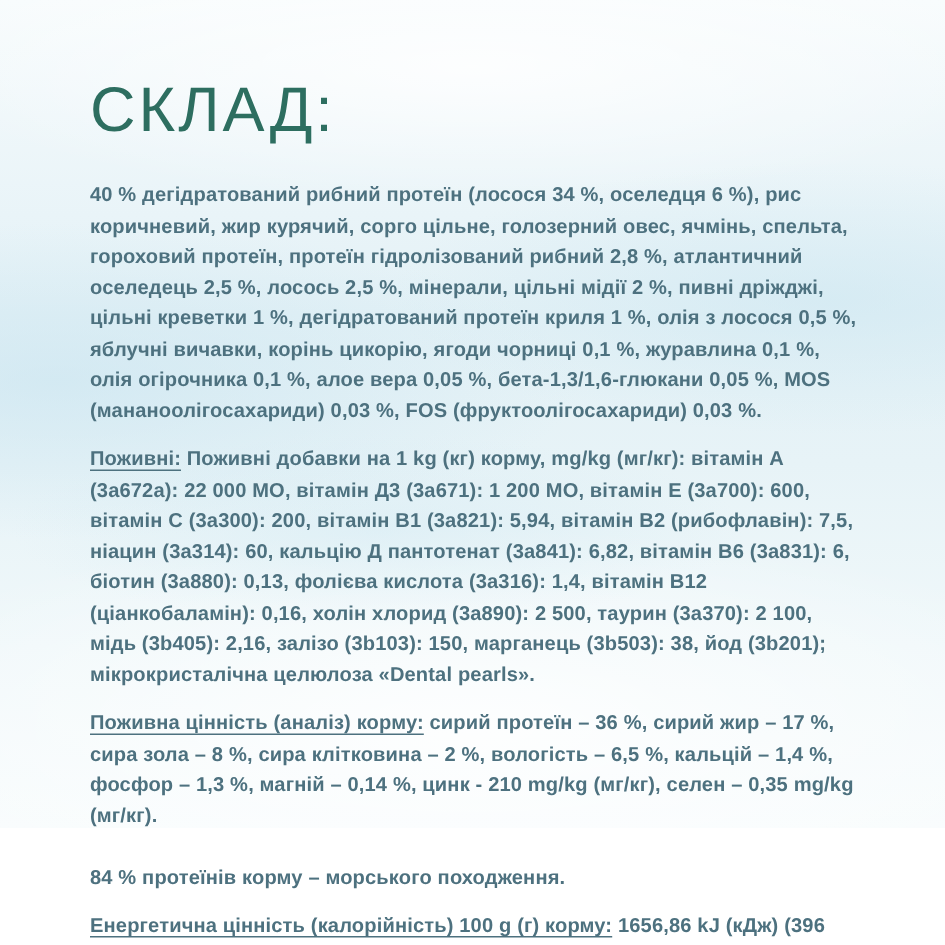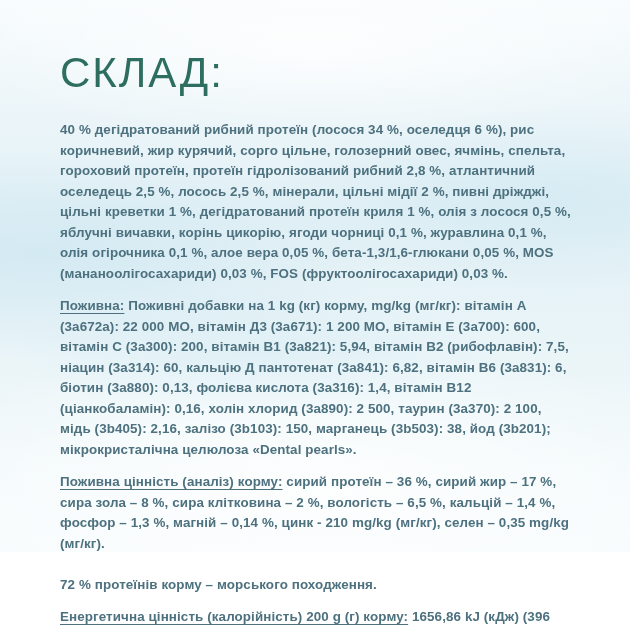--- a/index.html
+++ b/index.html
@@ -53,30 +53,30 @@
 <div class="label-bg">
   <div class="content">
 
     <h1 class="title">СКЛАД:</h1>
 
     <p class="block">
       <span>40 % дегідратований рибний протеїн (лосося 34 %, оселедця 6 %), рис коричневий, жир курячий, сорго цільне, голозерний овес, ячмінь, спельта, гороховий протеїн, протеїн гідролізований рибний 2,8 %, атлантичний оселедець 2,5 %, лосось 2,5 %, мінерали, цільні мідії 2 %, пивні дріжджі, цільні креветки 1 %, дегідратований протеїн криля 1 %, олія з лосося 0,5 %, яблучні вичавки, корінь цикорію, ягоди чорниці 0,1 %, журавлина 0,1 %, олія огірочника 0,1 %, алое вера 0,05 %, бета-1,3/1,6-глюкани 0,05 %, MOS (мананоолігосахариди) 0,03 %, FOS (фруктоолігосахариди) 0,03 %.</span>
     </p>
 
     <p class="block">
-      <span class="u">Поживна:</span>
+      <span class="u">Поживні:</span>
       <span>Поживні добавки на 1 kg (кг) корму, mg/kg (мг/кг): вітамін А (3a672a): 22 000 МО, вітамін Д3 (3a671): 1 200 МО, вітамін Е (3a700): 600, вітамін С (3a300): 200, вітамін В1 (3a821): 5,94, вітамін В2 (рибофлавін): 7,5, ніацин (3a314): 60, кальцію Д пантотенат (3a841): 6,82, вітамін В6 (3a831): 6, біотин (3a880): 0,13, фолієва кислота (3a316): 1,4, вітамін В12 (ціанкобаламін): 0,16, холін хлорид (3a890): 2 500, таурин (3a370): 2 100, мідь (3b405): 2,16, залізо (3b103): 150, марганець (3b503): 38, йод (3b201); мікрокристалічна целюлоза «Dental pearls».</span>
     </p>
 
     <p class="block">
       <span class="u">Поживна цінність (аналіз) корму:</span>
       <span>сирий протеїн – 36 %, сирий жир – 17 %, сира зола – 8 %, сира клітковина – 2 %, вологість – 6,5 %, кальцій – 1,4 %, фосфор – 1,3 %, магній – 0,14 %, цинк - 210 mg/kg (мг/кг), селен – 0,35 mg/kg (мг/кг).</span><br>
       <br>
-      <span>72 % протеїнів корму – морського походження.</span>
+      <span>84 % протеїнів корму – морського походження.</span>
     </p>
 
     <p class="block">
-      <span class="u">Енергетична цінність (калорійність) 200 g (г) корму:</span>
+      <span class="u">Енергетична цінність (калорійність) 100 g (г) корму:</span>
       <span>1656,86 kJ (кДж) (396 kcal (ккал))</span>
     </p>
 
   </div>
 </div>
 
 </body></html>

